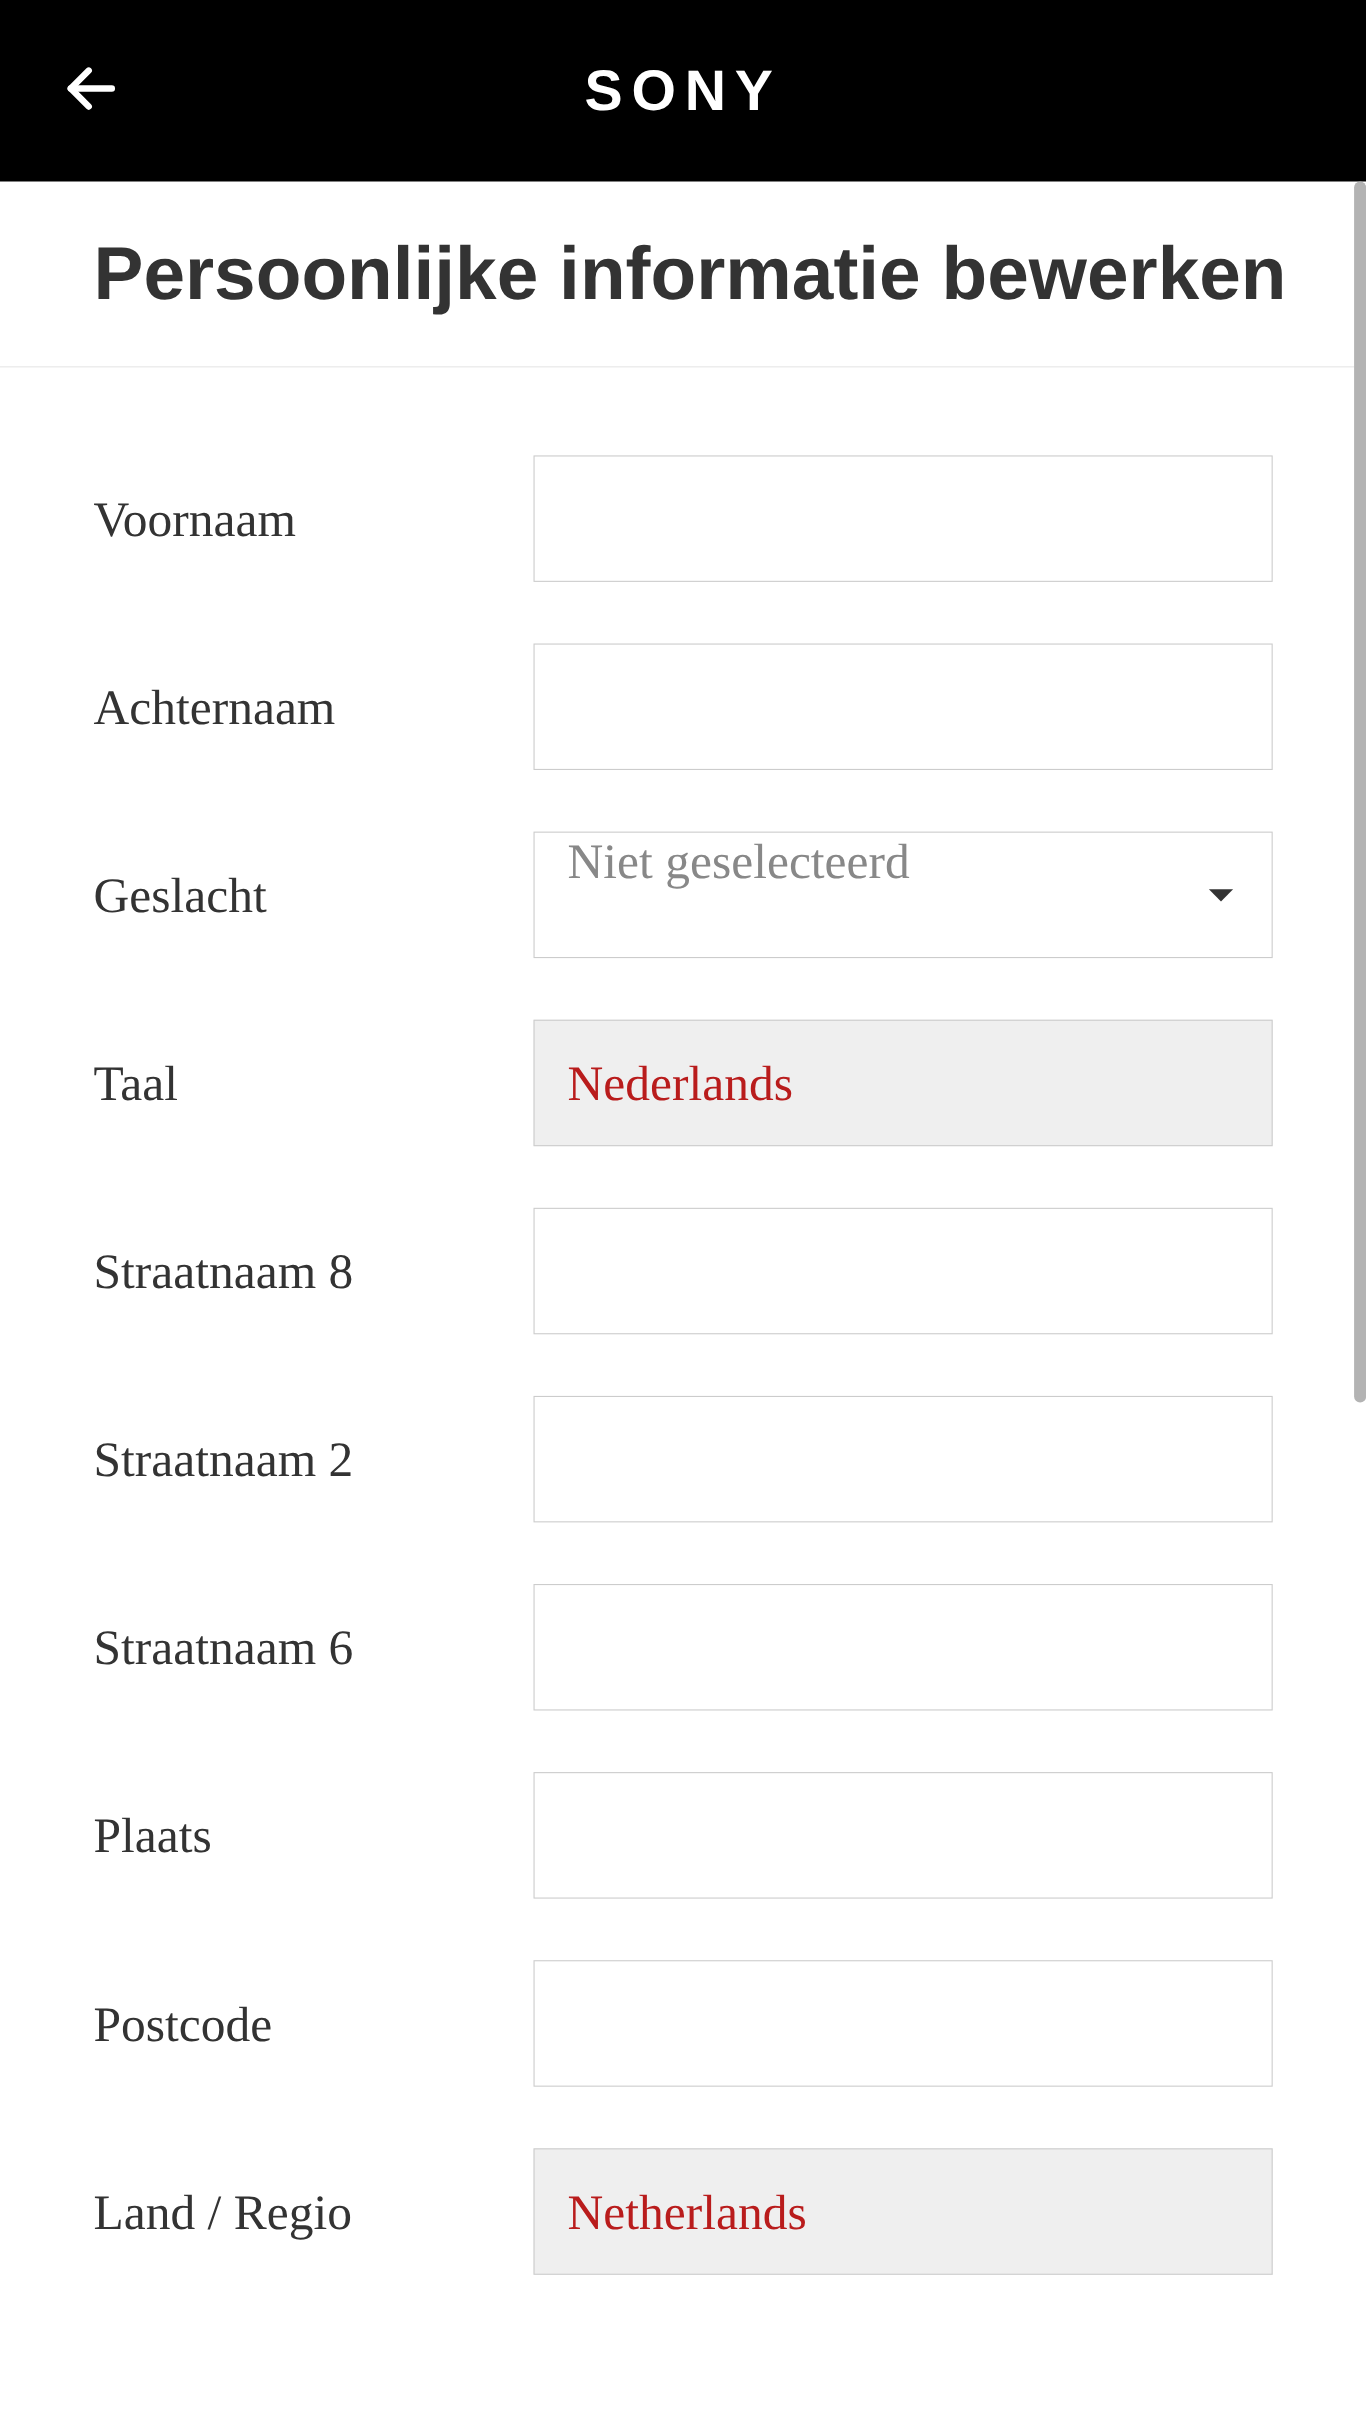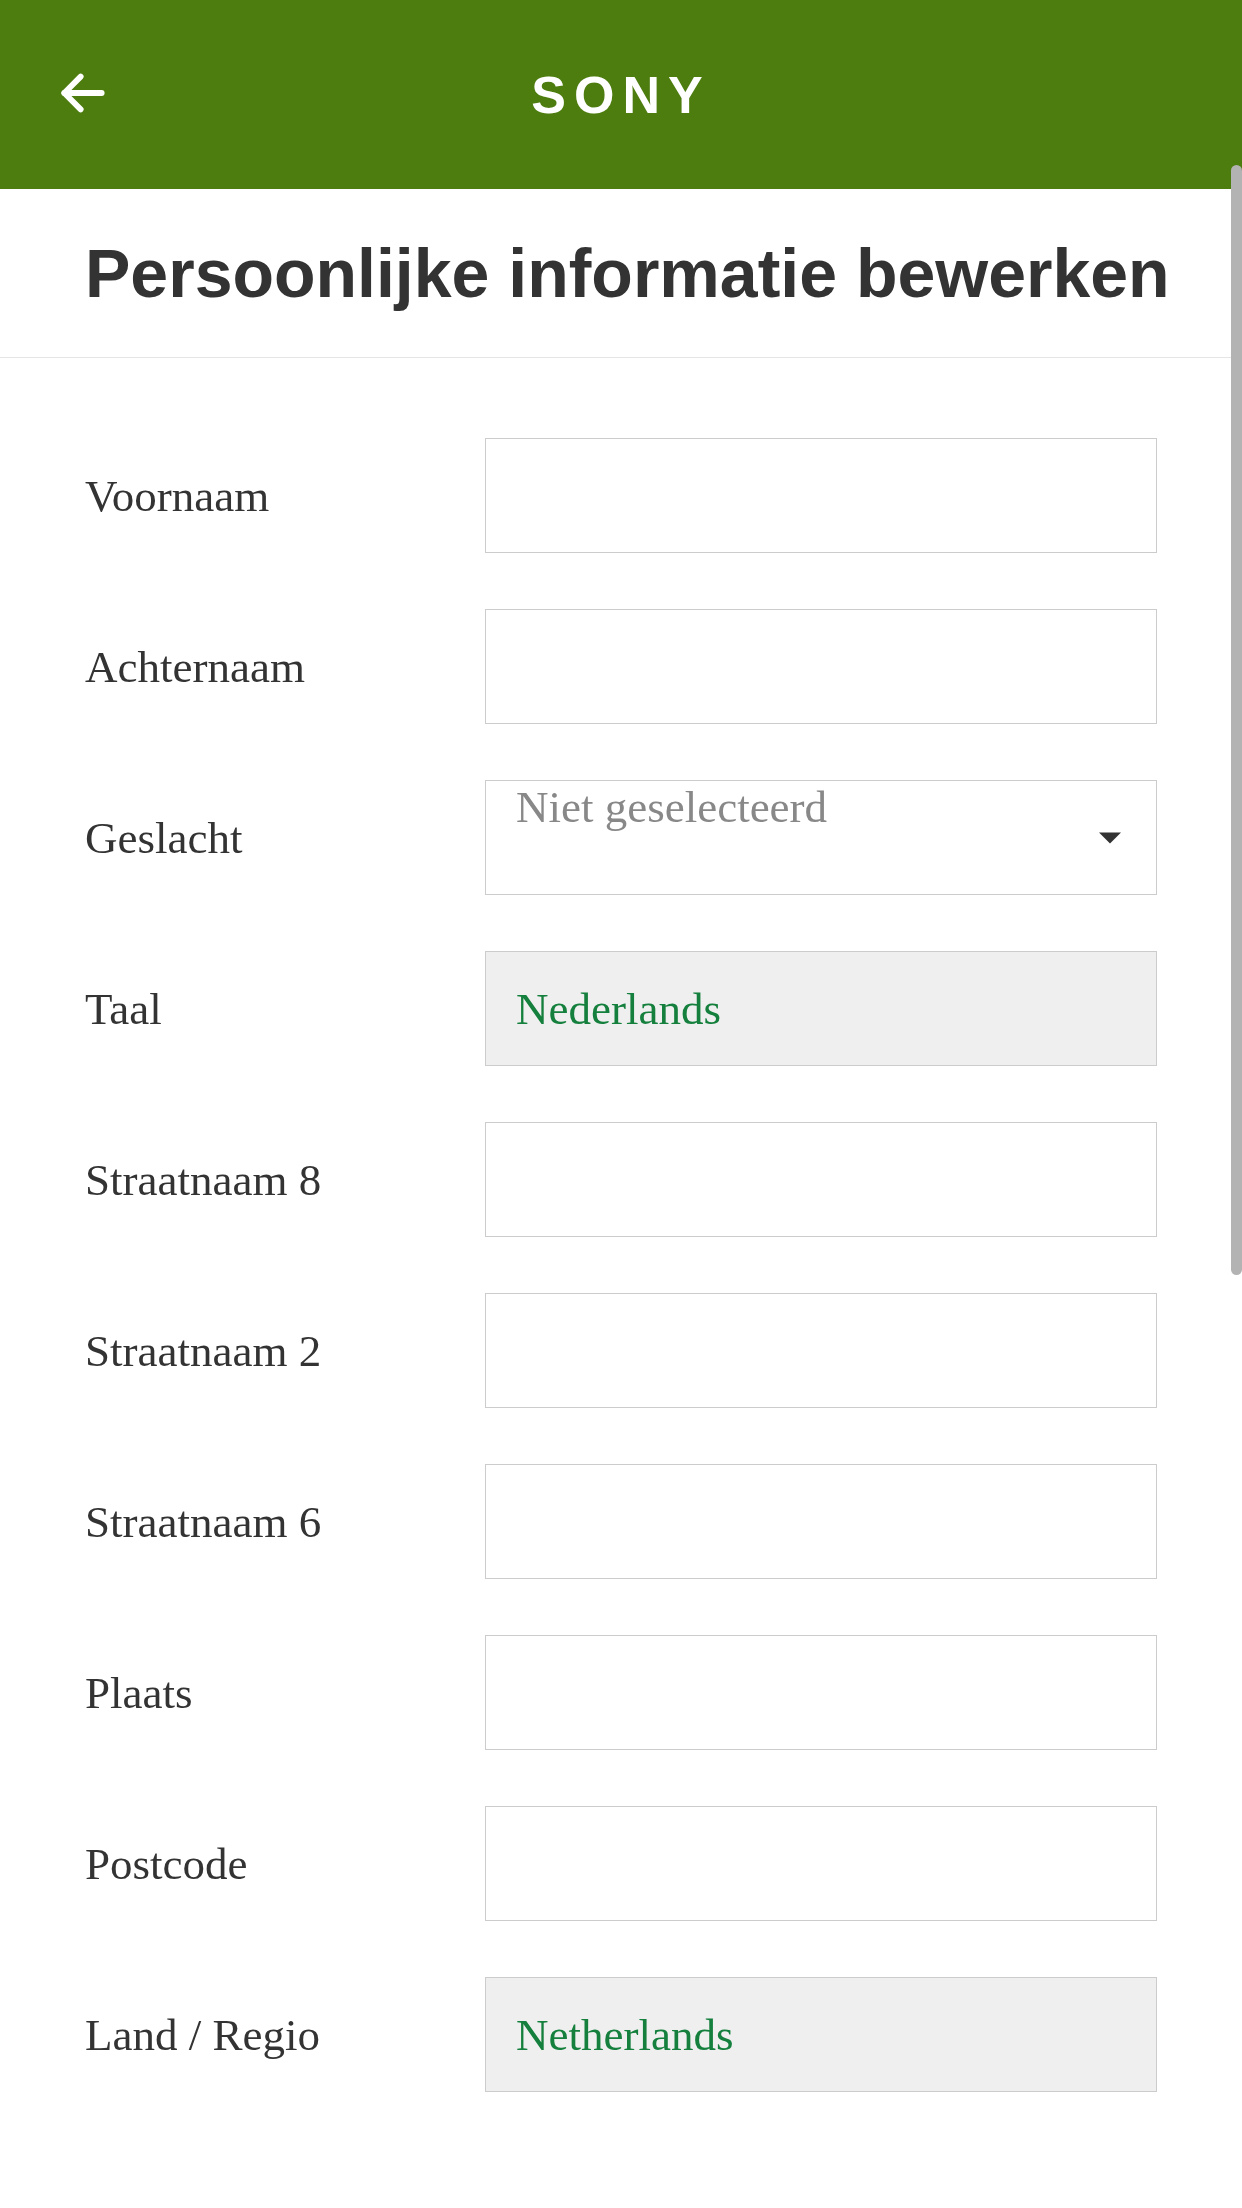--- a/index.html
+++ b/index.html
@@ -8,22 +8,22 @@
       box-sizing: border-box;
     }
     body {
       font-family: -apple-system, BlinkMacSystemFont, "Segoe UI", Helvetica, Arial, sans-serif;
       width: 1242px;
       height: 2208px;
       background: #ffffff;
       overflow: hidden;
     }
     .header {
-      background: #4d7c0f;
-      height: 189px;
+      background: #000000;
+      height: 165px;
       display: flex;
       align-items: center;
       position: relative;
     }
     .back-icon {
       position: absolute;
       left: 55px;
       top: 50%;
       transform: translateY(-50%);
       color: #ffffff;
@@ -98,21 +98,21 @@
       border-left: 11px solid transparent;
       border-right: 11px solid transparent;
       border-top: 11px solid #333333;
     }
     .form-readonly {
       flex: 1;
       height: 115px;
       border: 1px solid #cccccc;
       font-size: 45px;
       padding: 0 30px;
-      color: #15803d;
+      color: #b91c1c;
       background: #efefef;
       display: flex;
       align-items: center;
     }
     .scrollbar {
       position: absolute;
       right: 0;
       top: 165px;
       width: 11px;
       height: 1110px;

